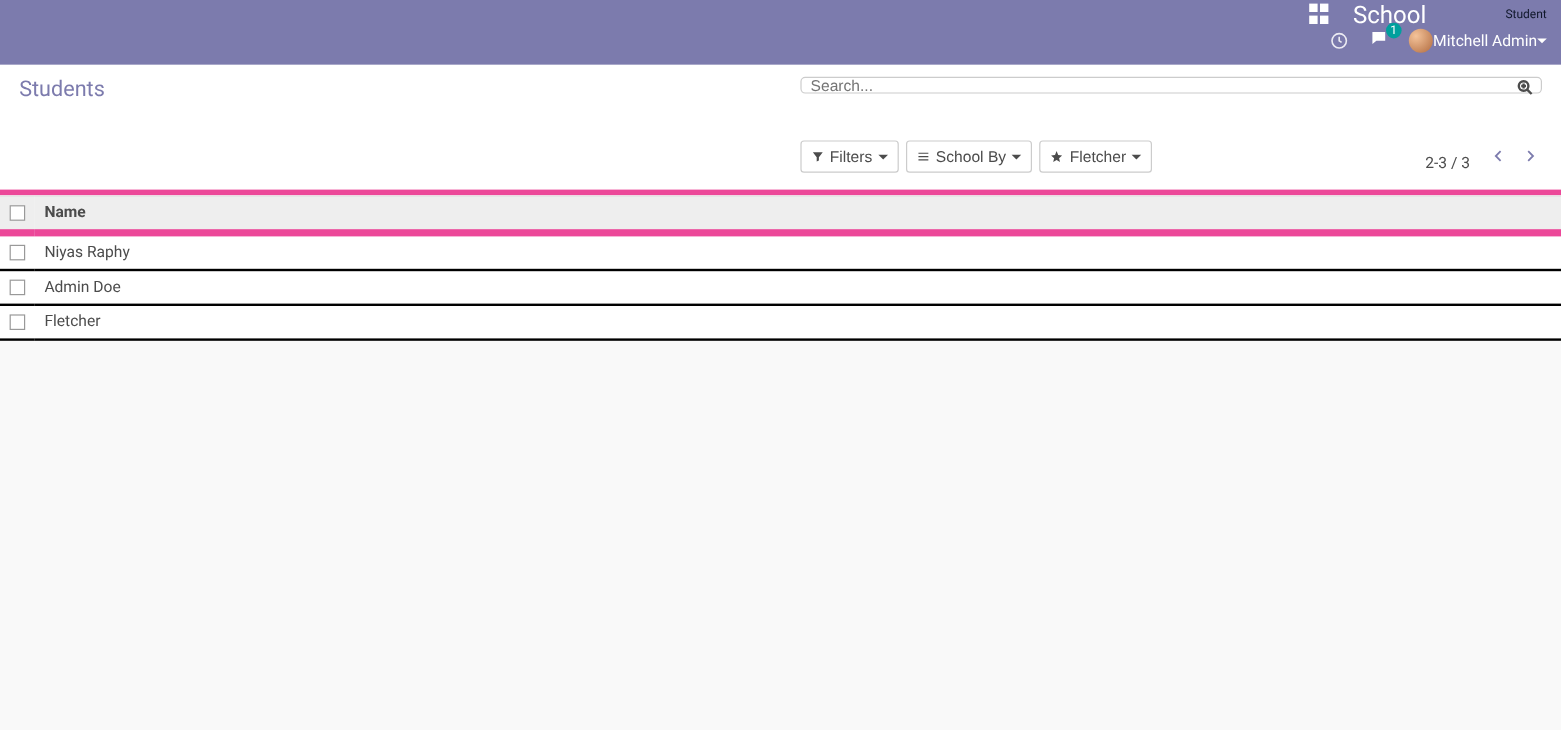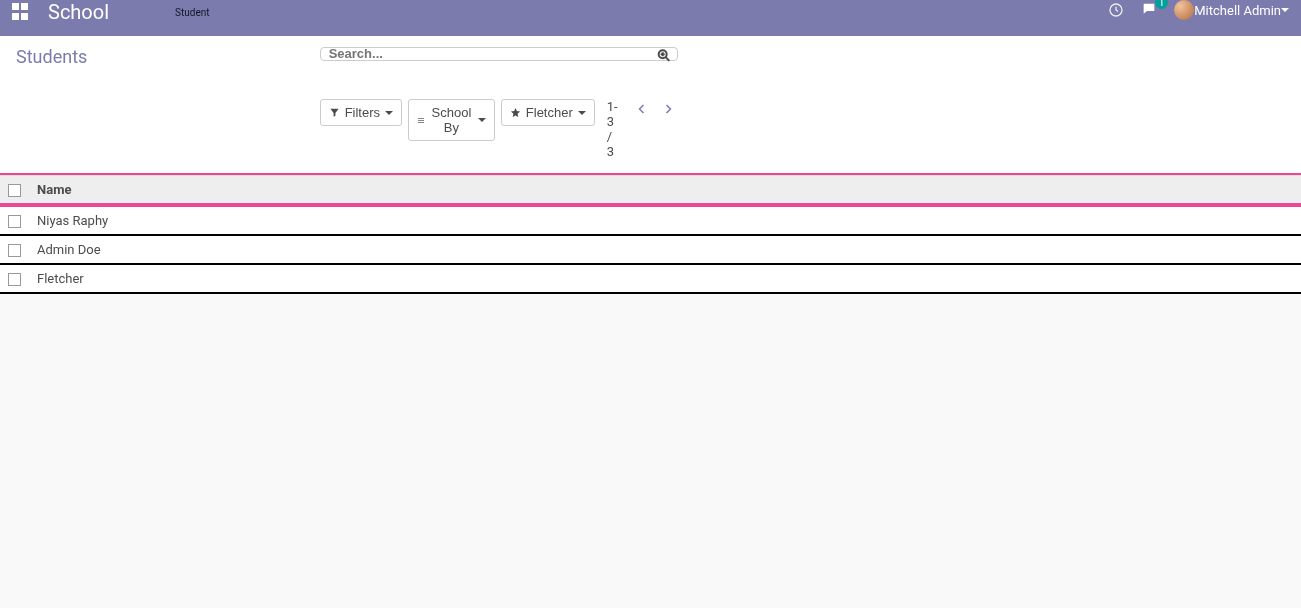--- a/index.html
+++ b/index.html
@@ -1,50 +1,50 @@
 <!DOCTYPE html>
 <html><head>
 <meta charset="utf-8">
 <style>
 * { box-sizing: border-box; margin: 0; padding: 0; }
 body { font-family: -apple-system, BlinkMacSystemFont, "Segoe UI", Roboto, "Helvetica Neue", Arial, sans-serif; font-size: 13px; color: #4c4c4c; background: #f9f9f9; }
 
-.navbar { background: #7c7bad; height: 36px; display: flex; align-items: flex-start; padding: 0 12px; color: #fff; }
+.navbar { background: #7c7bad; height: 54px; display: flex; align-items: flex-end; padding: 0 12px; color: #fff; flex-direction: column; }
 .navbar-left { display: flex; align-items: center; gap: 18px; }
 .apps-icon { width: 18px; height: 18px; display: flex; flex-wrap: wrap; gap: 2px; cursor: pointer; }
 .apps-icon span { width: 7px; height: 7px; background: #fff; }
 .app-title { font-size: 20px; font-weight: 400; color: #fff; }
 .menu-item { font-size: 10px; color: #0f172a; cursor: pointer; margin-left: 48px; }
 .navbar-right { margin-left: auto; display: flex; align-items: center; gap: 16px; }
 .activity-icon { width: 16px; height: 16px; cursor: pointer; opacity: 0.85; }
 .discuss-wrap { position: relative; cursor: pointer; }
 .discuss-badge { position: absolute; top: -5px; right: -10px; background: #00a09d; color: #fff; font-size: 10px; padding: 0 4px; border-radius: 8px; line-height: 13px; }
 .user-menu { display: flex; align-items: center; gap: 0; cursor: pointer; font-size: 13px; }
 .avatar { width: 20px; height: 20px; border-radius: 50%; background: radial-gradient(circle at 30% 30%, #f4c39a, #b06a3e); }
 .caret-down { border-top: 4px solid #fff; border-left: 4px solid transparent; border-right: 4px solid transparent; width: 0; height: 0; }
 
-.control-panel { background: #fff; border-bottom: 2px solid #ec4899; padding: 10px 16px 14px; display: grid; grid-template-columns: 1fr 1fr 1fr 1fr; grid-template-rows: auto auto; row-gap: 10px; column-gap: 20px; gap: 32px; }
+.control-panel { background: #fff; border-bottom: 5px solid #ec4899; padding: 10px 16px 14px; display: grid; grid-template-columns: 1fr 1fr; grid-template-rows: auto auto; row-gap: 10px; column-gap: 20px; gap: 32px; }
 .breadcrumb { font-size: 18px; color: #7c7bad; grid-column: 1; grid-row: 1; align-self: center; }
 .search-wrap { grid-column: 2; grid-row: 1; position: relative; }
-.search-input { width: 100%; height: 14px; border: 1px solid #ccc; border-radius: 4px; padding: 0 32px 0 8px; font-size: 13px; outline: none; font-weight: bold; }
+.search-input { width: 100%; height: 14px; border: 1px solid #ccc; border-radius: 4px; padding: 0 32px 0 8px; font-size: 13px; outline: none; }
 .search-btn { position: absolute; right: 6px; top: 50%; transform: translateY(-50%); cursor: pointer; color: #555; }
 
 .buttons-row { grid-column: 1; grid-row: 2; display: flex; gap: 6px; }
 .btn { padding: 5px 10px; font-size: 13px; border-radius: 3px; cursor: pointer; border: 1px solid transparent; }
 .btn-primary { background: #7c7bad; color: #fff; border-color: #7c7bad; }
 .btn-secondary { background: #fff; color: #4c4c4c; border: 1px solid #ccc; }
 
-.filters-row { grid-column: 2; grid-row: 2; display: flex; align-items: flex-start; gap: 6px; }
+.filters-row { grid-column: 2; grid-row: 2; display: flex; align-items: flex-end; gap: 6px; }
 .filter-btn { background: #fff; border: 1px solid #ccc; border-radius: 3px; padding: 5px 8px; font-size: 13px; cursor: pointer; display: flex; align-items: center; gap: 5px; color: #4c4c4c; }
 .filters-spacer { flex: 1; }
 .pager { color: #4c4c4c; font-size: 13px; margin-right: 8px; }
 .pager-arrow { color: #7c7bad; cursor: pointer; padding: 4px; }
 
 .list-table { width: 100%; border-collapse: collapse; background: #fff; }
-.list-table thead th { background: #eeeeee; border-top: 1px solid #dfdfdf; border-bottom: 4px solid #ec4899; padding: 6px 8px; text-align: left; font-weight: 700; font-size: 13px; color: #4c4c4c; }
+.list-table thead th { background: #eeeeee; border-top: 1px solid #dfdfdf; border-bottom: 6px solid #ec4899; padding: 6px 8px; text-align: left; font-weight: 700; font-size: 13px; color: #4c4c4c; }
 .list-table thead th.th-check { width: 28px; text-align: center; }
 .list-table tbody td { border-bottom: 2px solid #000000; padding: 6px 8px; font-size: 13px; color: #4c4c4c; }
 .list-table tbody td.td-check { width: 28px; text-align: center; }
 .list-table tbody tr { cursor: pointer; }
 .chk { width: 13px; height: 13px; border: 1px solid #999; display: inline-block; background: #fff; vertical-align: middle; }
 
 .content-area { background: #f9f9f9; min-height: 400px; }
 </style>
 </head>
 <body>
@@ -117,21 +117,21 @@
       <span class="caret-down" style="border-top-color:#4c4c4c"></span>
     </button>
     <button class="filter-btn">
       <svg width="11" height="11" viewBox="0 0 24 24" fill="#4c4c4c">
           <path d="M12 2l2.9 6.9L22 10l-5.5 4.8L18.2 22 12 18.3 5.8 22l1.7-7.2L2 10l7.1-1.1L12 2z"></path>
         </svg>
       <span>Fletcher</span>
       <span class="caret-down" style="border-top-color:#4c4c4c"></span>
     </button>
     <div class="filters-spacer"></div>
-    <span class="pager">1-3 / 3</span>
+    <span class="pager">2-3 / 3</span>
     <span class="pager-arrow">
       <svg width="12" height="12" viewBox="0 0 24 24" fill="none" stroke="#7c7bad" stroke-width="3">
           <polyline points="15 4 7 12 15 20"></polyline>
         </svg>
     </span>
     <span class="pager-arrow">
       <svg width="12" height="12" viewBox="0 0 24 24" fill="none" stroke="#7c7bad" stroke-width="3">
           <polyline points="9 4 17 12 9 20"></polyline>
         </svg>
     </span>

